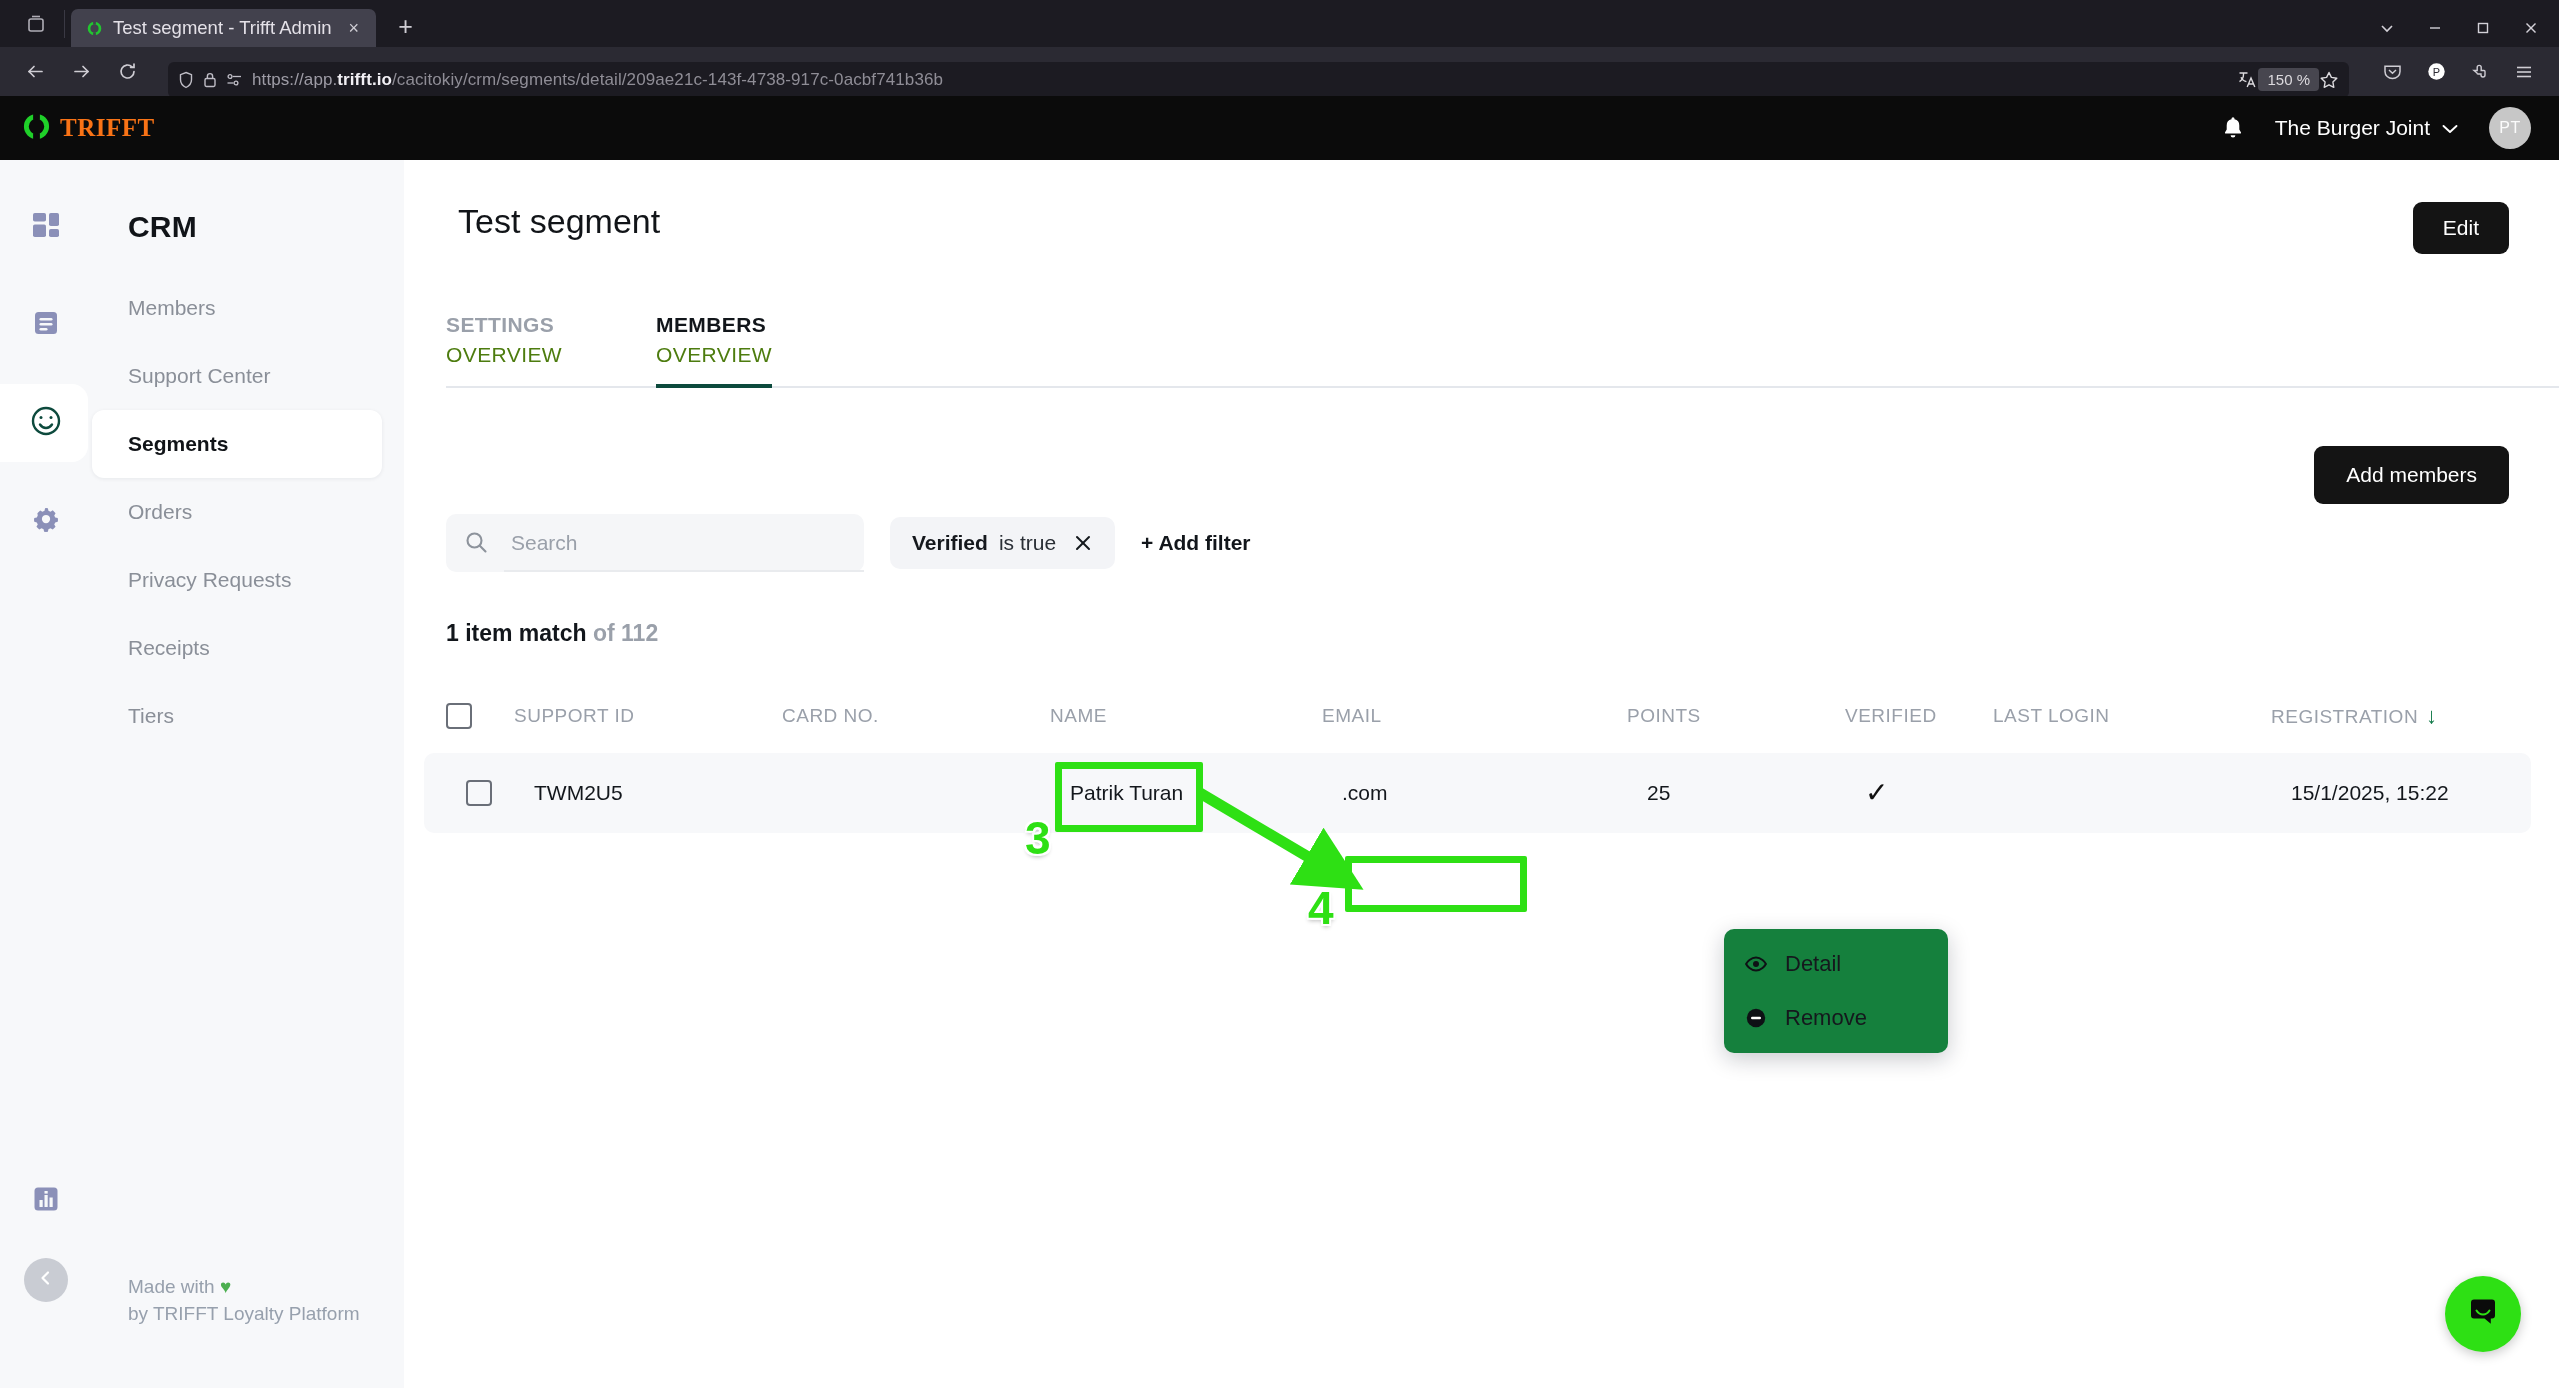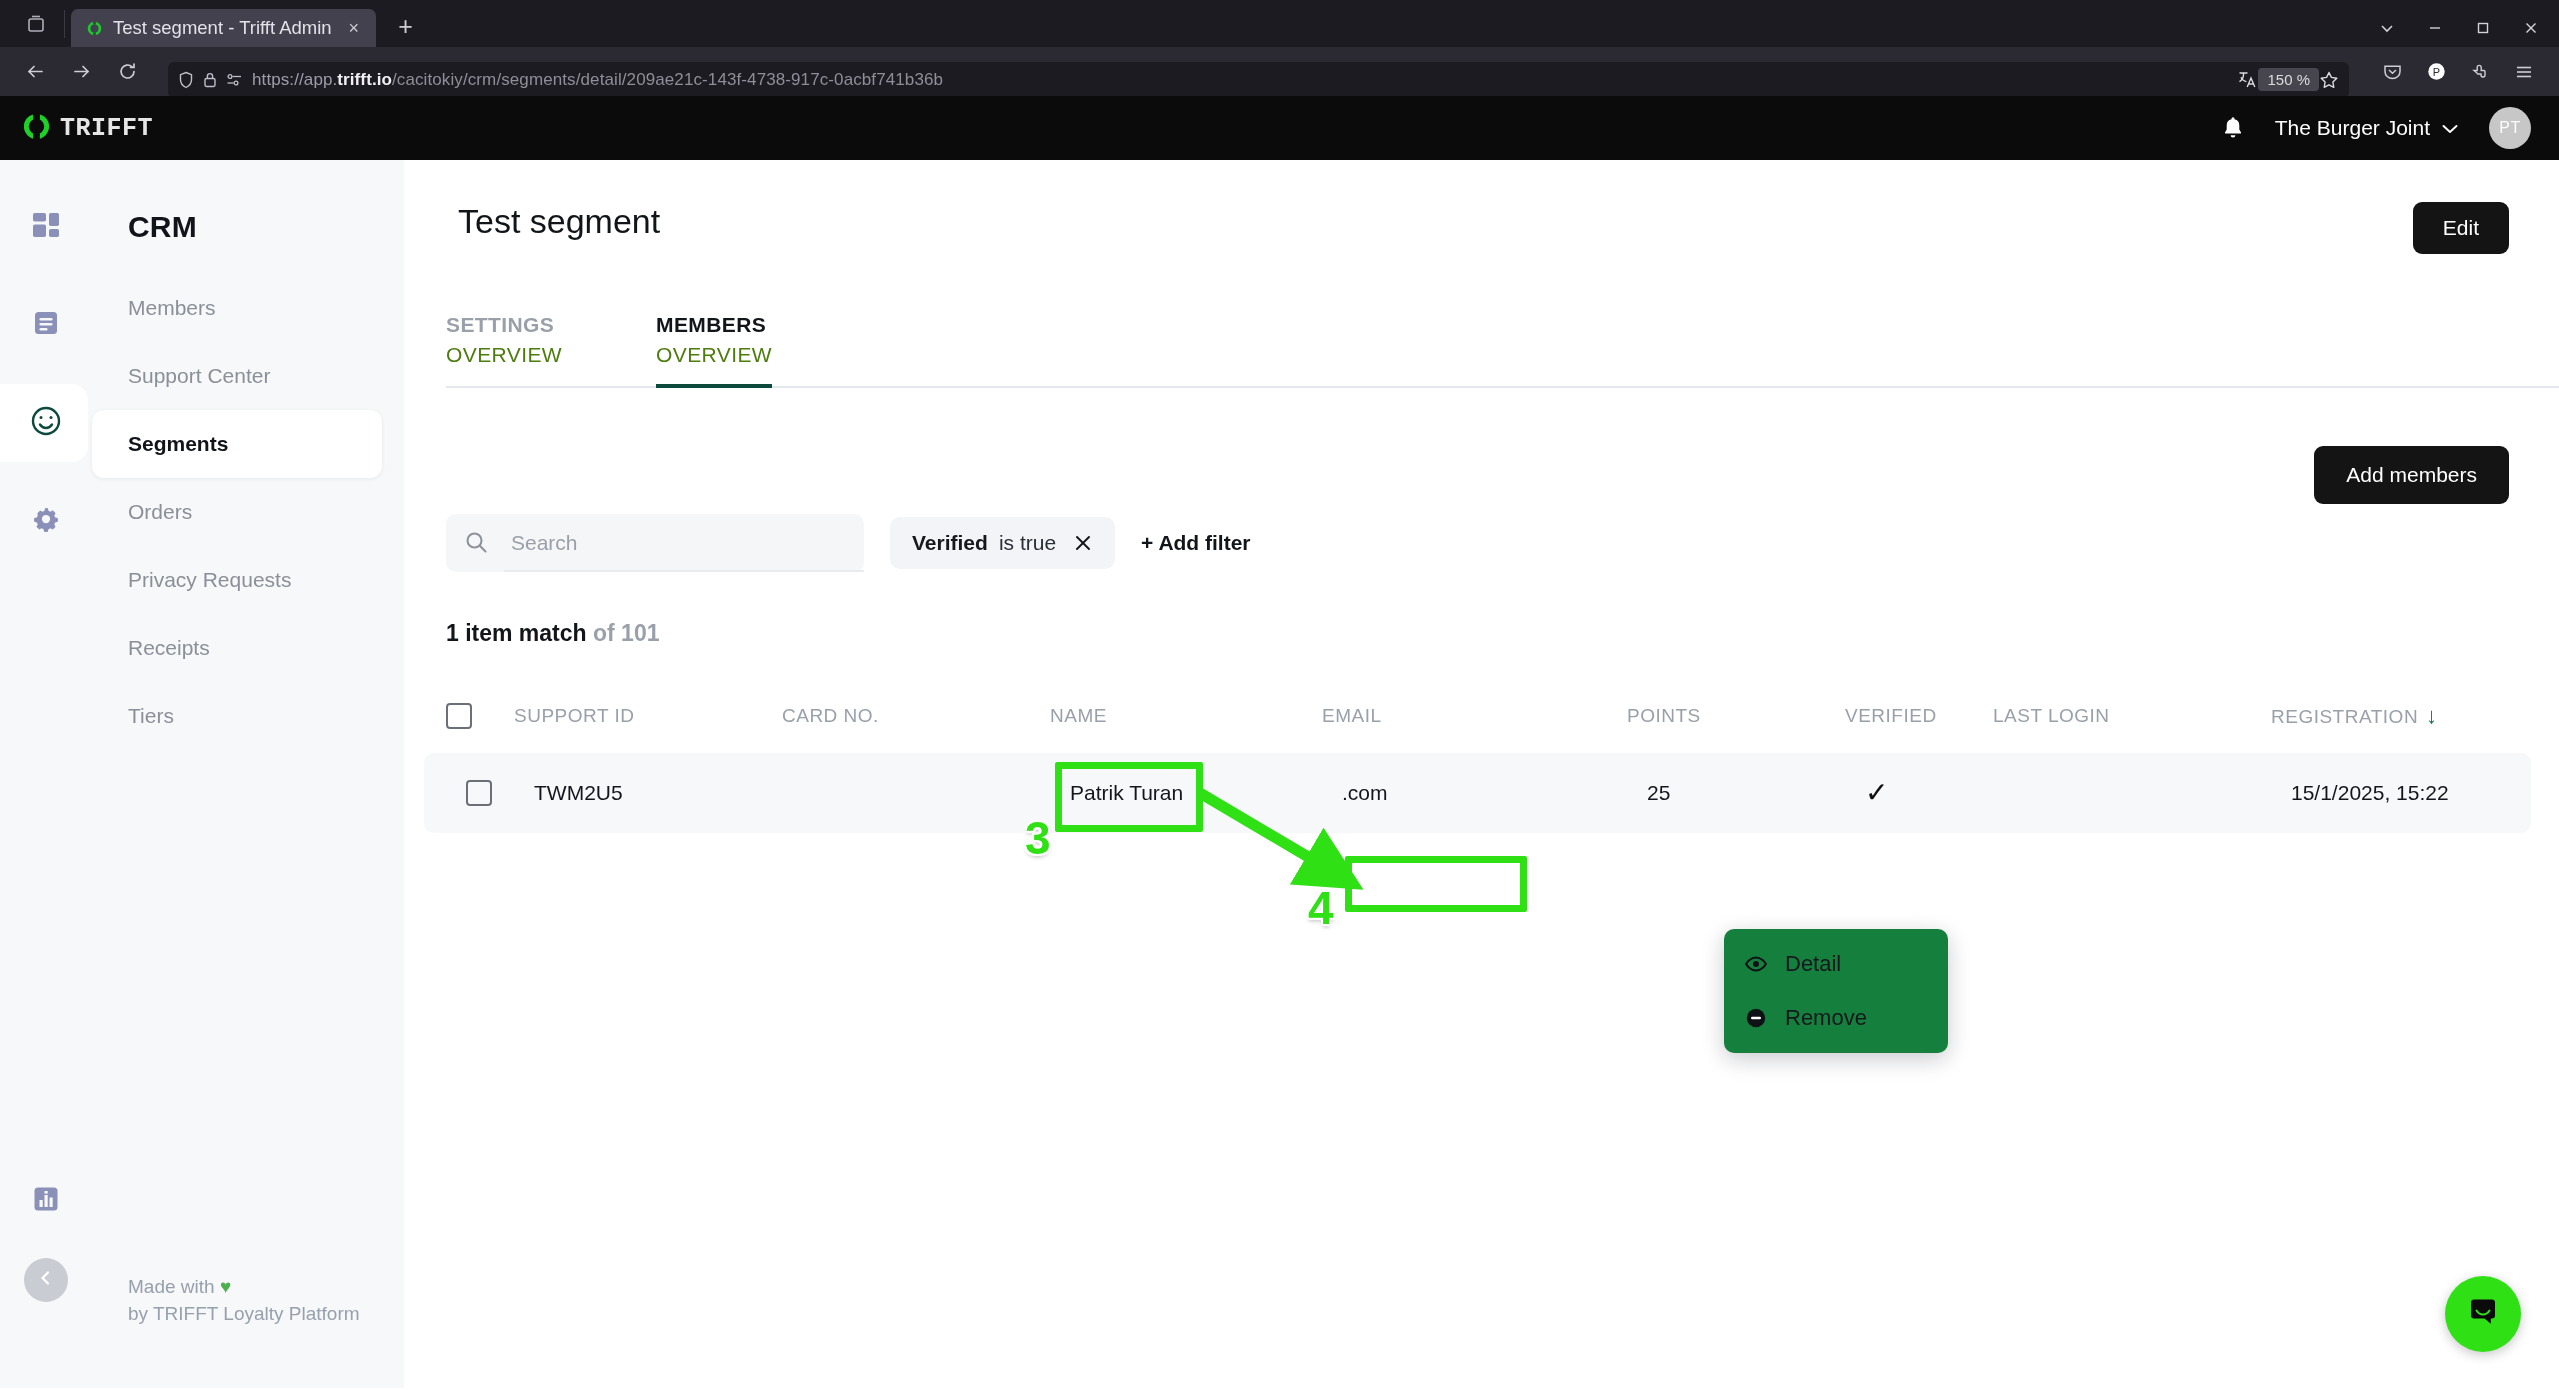--- a/index.html
+++ b/index.html
@@ -82,22 +82,22 @@
 
   
   .app { width: 100%; height: 1292px; display: flex; flex-direction: column; }
 
   .appbar {
     height: 64px; background: #0b0b0b; display: flex;
     align-items: center; padding: 0 28px 0 22px; flex: none;
   }
   .logo { display: flex; align-items: center; gap: 9px; }
   .logo-text {
-    color: #e5e5e5; font-size: 25px; font-weight: 700;
-    letter-spacing: .5px; font-family: Liberation Mono, monospace;
+    color: #f97316; font-size: 25px; font-weight: 700;
+    letter-spacing: .5px; font-family: Liberation Serif, serif;
   }
   .appbar-right { margin-left: auto; display: flex; align-items: center; gap: 30px; }
   .bell-btn { color: #fff; display: flex; align-items: center; }
   .org-switch {
     display: flex; align-items: center; gap: 11px;
     color: #fff; font-size: 21px;
   }
   .avatar {
     width: 42px; height: 42px; border-radius: 50%;
     background: #c7c7c7; color: #fbfbfb; font-size: 16px;
@@ -614,21 +614,21 @@
                 <line x1="16" y1="4" x2="4" y2="16"></line>
               </svg>
           </span>
         </div>
 
         <div class="addfilter">+ Add filter</div>
       </div>
 
       <div class="match-line">
         <span style="color:#12161b">1 item match</span>
-        <span>of 101</span>
+        <span>of 112</span>
       </div>
 
       <div class="table">
         <div class="thead">
           <div class="cb-cell">
               <span class="checkbox"></span>
             </div>
           <div class="c-support">SUPPORT ID</div>
           <div class="c-card">CARD NO.</div>
           <div class="c-name">NAME</div>

